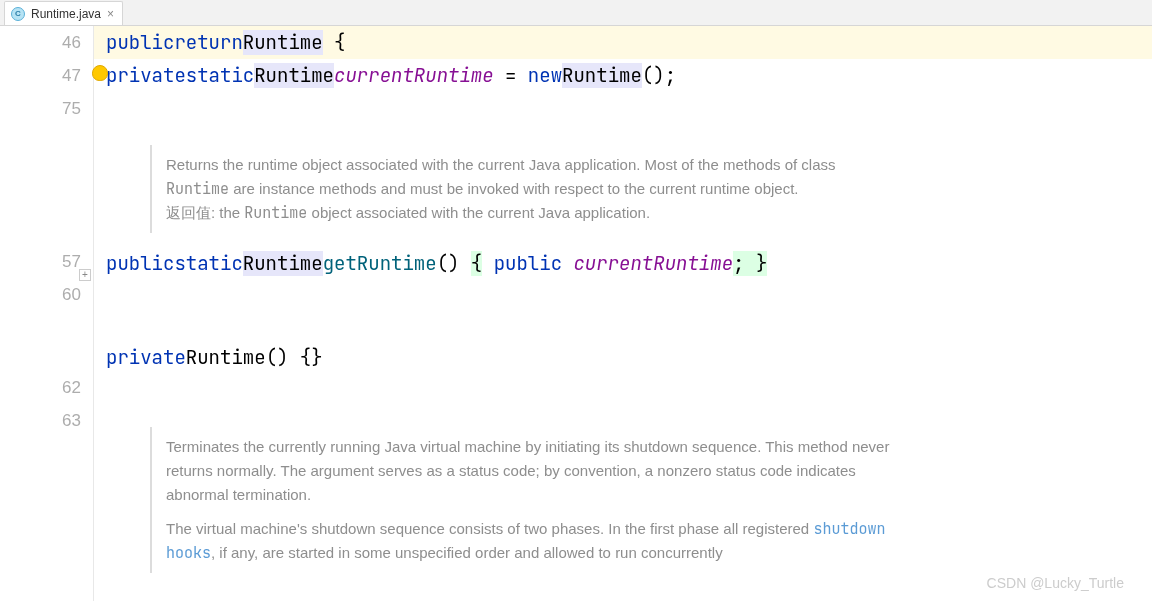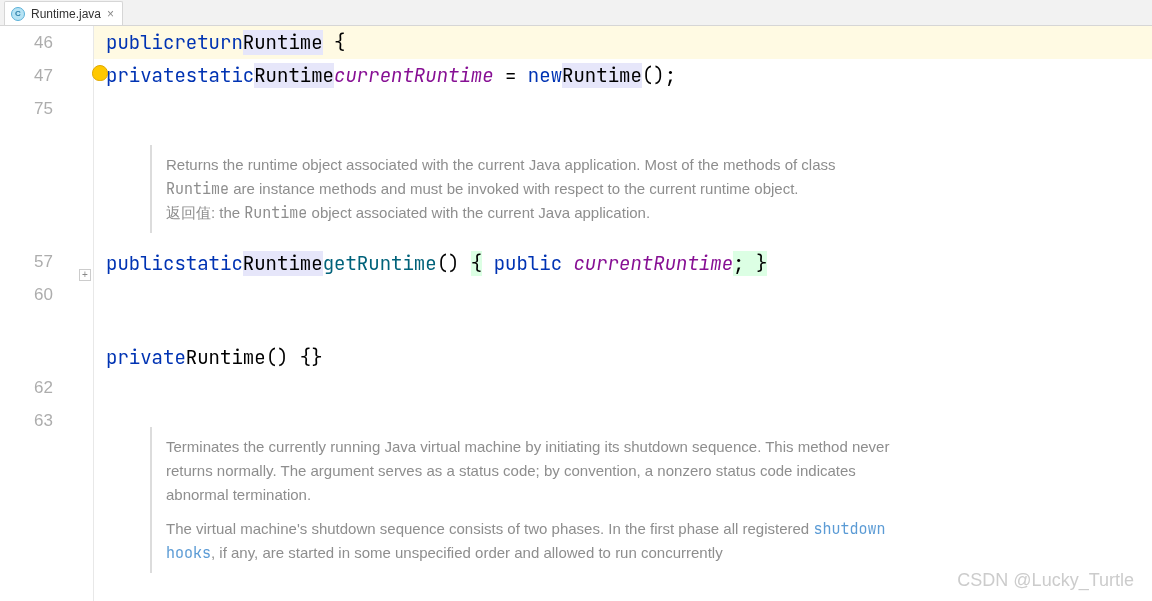--- a/index.html
+++ b/index.html
@@ -52,21 +52,21 @@
   cursor: pointer;
 }
 .editor {
   display: flex;
   height: calc(100% - 26px);
 }
 .gutter {
   width: 94px;
   background: #fff;
   text-align: right;
-  padding-right: 40px;
+  padding-right: 12px;
   border-right: 1px solid #e8e8e8;
   position: relative;
 }
 .gutter .ln {
   height: 33px;
   font-size: 17px;
   color: #adadad;
   font-family: "Segoe UI", sans-serif;
   display: flex;
   align-items: center;
@@ -140,22 +140,22 @@
 .fn { color: #00627a; }
 .punct { color: #000; }
 
 
 .hl-word { background: #e6e6fa; }
 .hl-write { background: #dcffe4; }
 
 .watermark {
   position: absolute;
   bottom: 10px;
-  right: 18px;
-  font-size: 18px;
+  right: 28px;
+  font-size: 14px;
   color: #ccc;
   font-family: "Segoe UI", sans-serif;
 }
 </style>
 </head>
 <body>
 
 <div class="tab-bar">
   <div class="tab">
     <span class="tab-icon">C</span>

